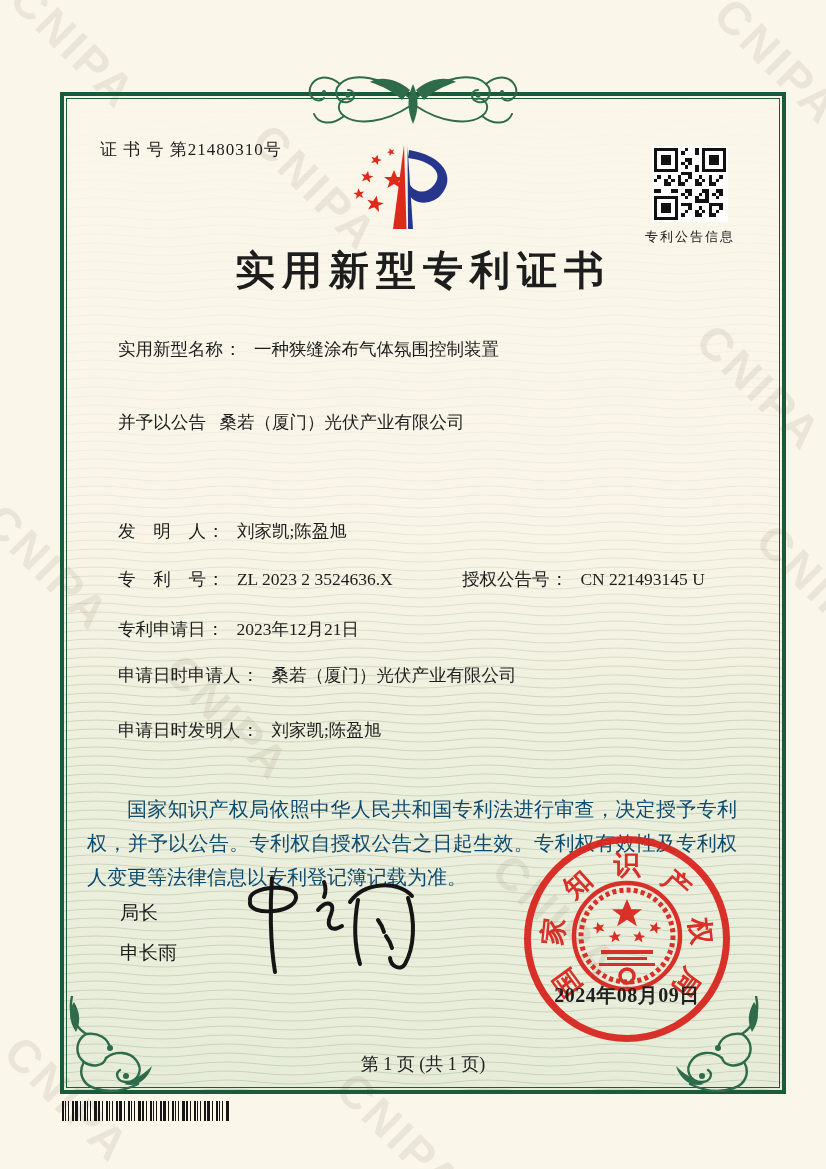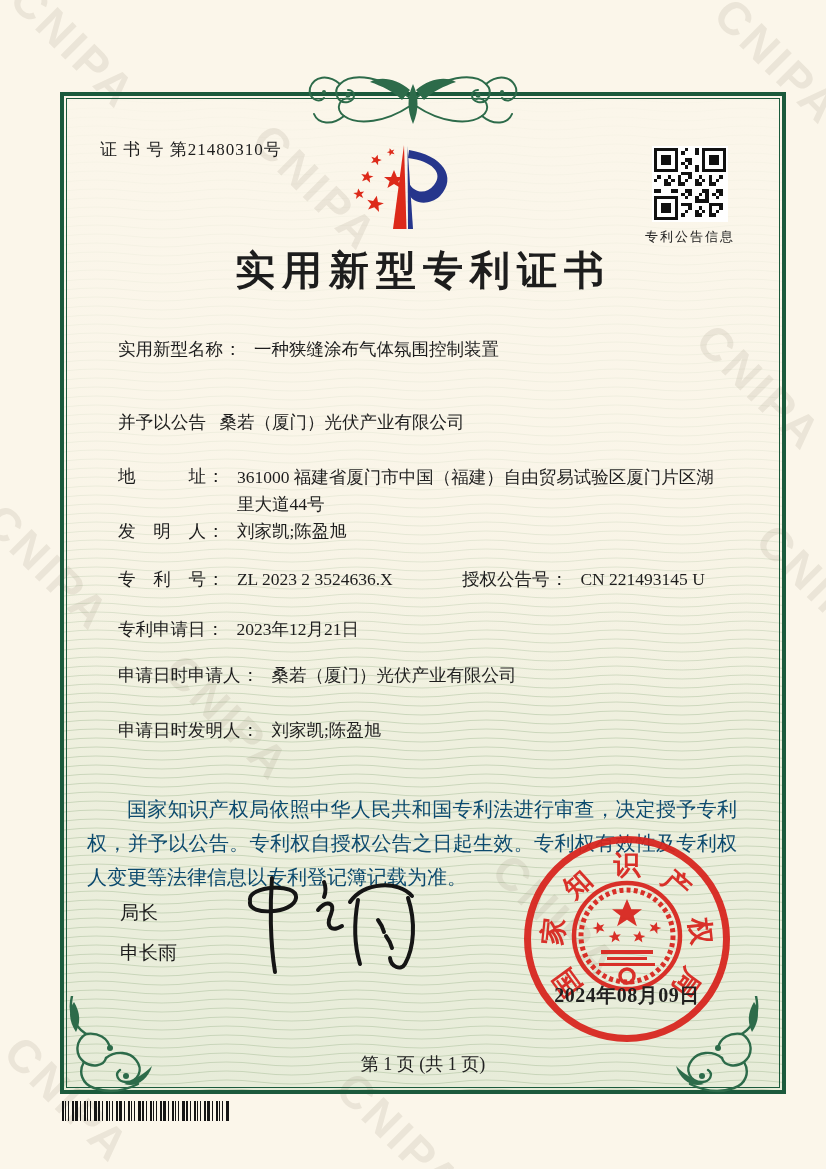--- a/index.html
+++ b/index.html
@@ -637,24 +637,20 @@
   <div class="abs row" style="left:118px;top:337px">
     <span class="lab">实用新型名称</span><span class="colon">：</span>
     <span class="val">一种狭缝涂布气体氛围控制装置</span>
   </div>
 
   <div class="abs row" style="left:118px;top:410px">
     <span class="lab jl">并予以公告</span><span class="colon"></span>
     <span class="val">桑若（厦门）光伏产业有限公司</span>
   </div>
 
-  <div class="abs row" style="left:118px;top:464px">
-    <span class="lab jl">地址</span><span class="colon">：</span>
-    <span class="val val-block">361000 福建省厦门市中国（福建）自由贸易试验区厦门片区湖里大道44号</span>
-  </div>
 
   <div class="abs row" style="left:118px;top:519px">
     <span class="lab jl">发明人</span><span class="colon">：</span>
     <span class="val">刘家凯;陈盈旭</span>
   </div>
 
   <div class="abs row" style="left:118px;top:567px">
     <span class="lab jl">专利号</span><span class="colon">：</span>
     <span class="val">ZL 2023 2 3524636.X</span>
   </div>

